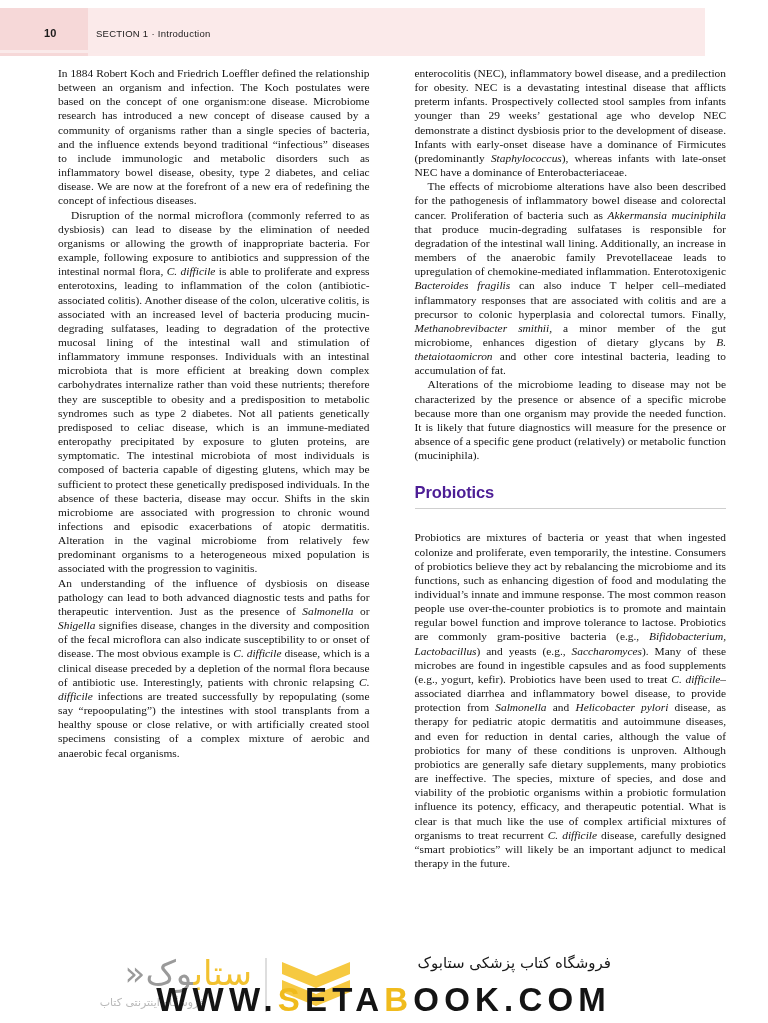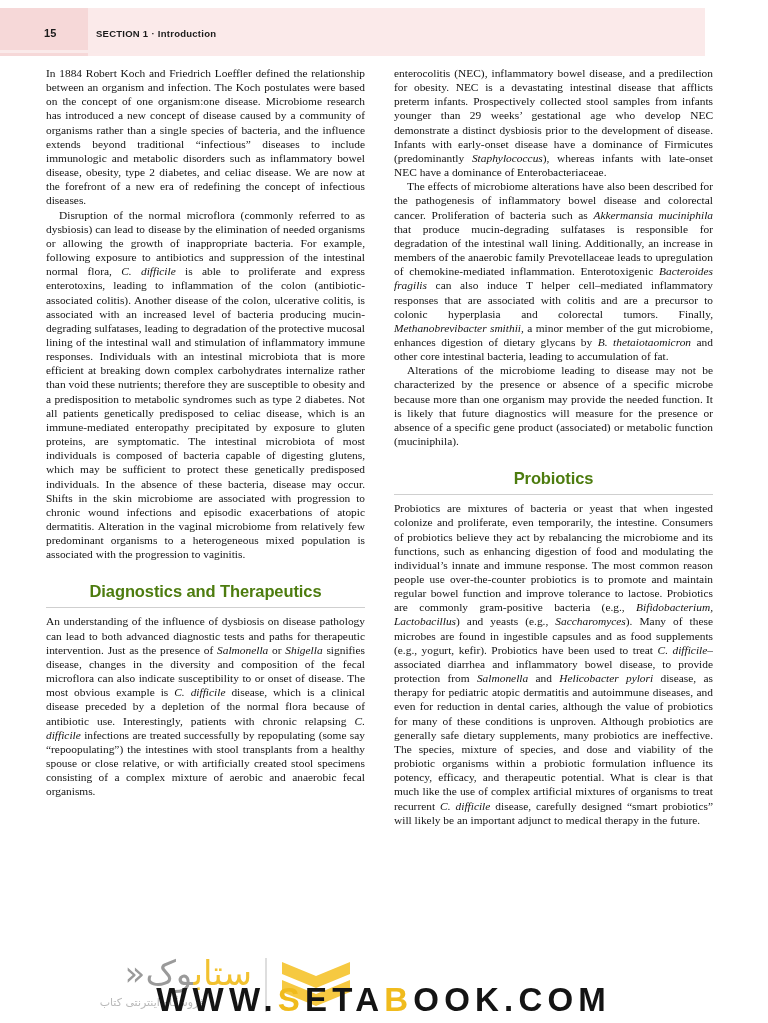--- a/index.html
+++ b/index.html
@@ -45,31 +45,30 @@
     letter-spacing: 0.2px;
   }
   .running-title {
     position: absolute;
     left: 96px; top: 28px;
     font-family: "Liberation Sans", sans-serif;
     font-size: 9.5px;
     color: #1b1b1b;
     letter-spacing: 0.25px;
     white-space: nowrap;
-    font-weight: bold;
   }
   .running-title .sep { padding: 0 3px; }
 
   
   .columns {
     position: absolute;
-    left: 46px; top: 66px;
+    left: 58px; top: 66px;
     width: 668px;
     display: flex;
-    gap: 29px;
+    gap: 45px;
   }
   .col {
     width: 319px;
   }
 
   p.body {
     margin: 0;
     font-family: "Liberation Serif", serif;
     font-size: 11.4px;
     line-height: 14.15px;
@@ -83,25 +82,24 @@
   p.body b { font-weight: normal; }
   p.body i { }
 
   h2.section-head {
     margin: 21px 0 0 0;
     padding: 0 0 6px 0;
     font-family: "Liberation Sans", sans-serif;
     font-weight: bold;
     font-size: 16.5px;
     letter-spacing: -0.1px;
-    color: #4d7c0f;
+    color: #4c1d95;
     border-bottom: 1.1px solid #cfcfcf;
-    text-align: center;
-  }
-  h2.section-head + p.body { margin-top: 6px; }
+  }
+  h2.section-head + p.body { margin-top: 21px; }
 
   
   .footer {
     position: absolute;
     left: 0; bottom: 0;
     width: 768px; height: 78px;
     background: #ffffff;
     border-top: 1px solid #ffffff;
   }
   .footer-inner {
@@ -175,38 +173,37 @@
 </style>
 </head>
 <body>
 
 <div class="page">
 
   <div class="header-band">
     <div class="folio-block"></div>
   </div>
   <div class="header-rule"></div>
-  <div class="folio">15</div>
+  <div class="folio">10</div>
   <div class="running-title">
     <span>SECTION 1</span><span class="sep">·</span><span>Introduction</span>
   </div>
 
   <div class="columns">
 
     <div class="col">
       <p class="body">In 1884 Robert Koch and Friedrich Loeffler defined the relationship between an organism and infection. The <b>Koch postulates</b> were based on the concept of one organism:one disease. Microbiome research has introduced a new concept of disease caused by a community of organisms rather than a single species of bacteria, and the influence extends beyond traditional “infectious” diseases to include immunologic and metabolic disorders such as inflammatory bowel disease, obesity, type 2 diabetes, and celiac disease. We are now at the forefront of a new era of redefining the concept of infectious diseases.</p>
       <p class="body indent">Disruption of the normal microflora (commonly referred to as <b>dysbiosis</b>) can lead to disease by the elimination of needed organisms or allowing the growth of inappropriate bacteria. For example, following exposure to antibiotics and suppression of the intestinal normal flora, <i>C. difficile</i> is able to proliferate and express enterotoxins, leading to inflammation of the colon <b>(antibiotic-associated colitis)</b>. Another disease of the colon, <b>ulcerative colitis</b>, is associated with an increased level of bacteria producing mucin-degrading sulfatases, leading to degradation of the protective mucosal lining of the intestinal wall and stimulation of inflammatory immune responses. Individuals with an intestinal microbiota that is more efficient at breaking down complex carbohydrates internalize rather than void these nutrients; therefore they are susceptible to <b>obesity</b> and a predisposition to metabolic syndromes such as <b>type 2 diabetes.</b> Not all patients genetically predisposed to <b>celiac disease</b>, which is an immune-mediated enteropathy precipitated by exposure to gluten proteins, are symptomatic. The intestinal microbiota of most individuals is composed of bacteria capable of digesting glutens, which may be sufficient to protect these genetically predisposed individuals. In the absence of these bacteria, disease may occur. Shifts in the skin microbiome are associated with progression to <b>chronic wound infections</b> and episodic exacerbations of <b>atopic dermatitis</b>. Alteration in the vaginal microbiome from relatively few predominant organisms to a heterogeneous mixed population is associated with the progression to <b>vaginitis.</b></p>
-      <h2 class="section-head">Diagnostics and Therapeutics</h2>
       <p class="body">An understanding of the influence of dysbiosis on disease pathology can lead to both advanced diagnostic tests and paths for therapeutic intervention. Just as the presence of <i>Salmonella</i> or <i>Shigella</i> signifies disease, changes in the diversity and composition of the fecal microflora can also indicate susceptibility to or onset of disease. The most obvious example is <i>C. difficile</i> disease, which is a clinical disease preceded by a depletion of the normal flora because of antibiotic use. Interestingly, patients with chronic relapsing <i>C. difficile</i> infections are treated successfully by repopulating (some say <b>“repoopulating”</b>) the intestines with stool transplants from a healthy spouse or close relative, or with artificially created stool specimens consisting of a complex mixture of aerobic and anaerobic fecal organisms.</p>
     </div>
 
     <div class="col">
       <p class="body"><b>enterocolitis (NEC),</b> inflammatory bowel disease, and a predilection for obesity. NEC is a devastating intestinal disease that afflicts preterm infants. Prospectively collected stool samples from infants younger than 29 weeks’ gestational age who develop NEC demonstrate a distinct dysbiosis prior to the development of disease. Infants with early-onset disease have a dominance of Firmicutes (predominantly <i>Staphylococcus</i>), whereas infants with late-onset NEC have a dominance of Enterobacteriaceae.</p>
       <p class="body indent">The effects of microbiome alterations have also been described for the pathogenesis of inflammatory bowel disease and colorectal cancer. Proliferation of bacteria such as <i>Akkermansia muciniphila</i> that produce mucin-degrading sulfatases is responsible for degradation of the intestinal wall lining. Additionally, an increase in members of the anaerobic family Prevotellaceae leads to upregulation of chemokine-mediated inflammation. Enterotoxigenic <i>Bacteroides fragilis</i> can also induce T helper cell–mediated inflammatory responses that are associated with colitis and are a precursor to colonic hyperplasia and colorectal tumors. Finally, <i>Methanobrevibacter smithii,</i> a minor member of the gut microbiome, enhances digestion of dietary glycans by <i>B. thetaiotaomicron</i> and other core intestinal bacteria, leading to accumulation of fat.</p>
-      <p class="body indent">Alterations of the microbiome leading to disease may not be characterized by the presence or absence of a specific microbe because more than one organism may provide the needed function. It is likely that future diagnostics will measure for the presence or absence of a specific gene product <b>(associated)</b> or metabolic function <b>(muciniphila).</b></p>
+      <p class="body indent">Alterations of the microbiome leading to disease may not be characterized by the presence or absence of a specific microbe because more than one organism may provide the needed function. It is likely that future diagnostics will measure for the presence or absence of a specific gene product <b>(relatively)</b> or metabolic function <b>(muciniphila).</b></p>
       <h2 class="section-head">Probiotics</h2>
       <p class="body">Probiotics are mixtures of bacteria or yeast that when ingested colonize and proliferate, even temporarily, the intestine. Consumers of probiotics believe they act by rebalancing the microbiome and its functions, such as enhancing digestion of food and modulating the individual’s innate and immune response. The most common reason people use over-the-counter probiotics is to promote and maintain regular bowel function and improve tolerance to lactose. Probiotics are commonly gram-positive bacteria (e.g., <i>Bifidobacterium, Lactobacillus</i>) and yeasts (e.g., <i>Saccharomyces</i>). Many of these microbes are found in ingestible capsules and as food supplements (e.g., yogurt, kefir). Probiotics have been used to treat <i>C. difficile</i>–associated diarrhea and inflammatory bowel disease, to provide protection from <i>Salmonella</i> and <i>Helicobacter pylori</i> disease, as therapy for pediatric atopic dermatitis and autoimmune diseases, and even for reduction in dental caries, although the value of probiotics for many of these conditions is unproven. Although probiotics are generally safe dietary supplements, many probiotics are ineffective. The species, mixture of species, and dose and viability of the probiotic organisms within a probiotic formulation influence its potency, efficacy, and therapeutic potential. What is clear is that much like the use of complex artificial mixtures of organisms to treat recurrent <i>C. difficile</i> disease, carefully designed “smart probiotics” will likely be an important adjunct to medical therapy in the future.</p>
     </div>
 
   </div>
 
   <div class="footer">
     <div class="footer-inner">
 
       <div class="brandmark">
@@ -214,18 +211,19 @@
         <div class="brand-sub">فروشگاه اینترنتی کتاب</div>
         <div class="brand-divider"></div>
         <div class="chevstack">
           <svg width="72" height="52" viewBox="0 0 72 52" xmlns="http://www.w3.org/2000/svg">
             <path d="M2 2 L36 16 L70 2 L70 14 L36 28 L2 14 Z" fill="#f6c941"></path>
             <path d="M2 20 L36 34 L70 20 L70 32 L36 46 L2 32 Z" fill="#f6c941"></path>
           </svg>
         </div>
       </div>
 
+      <div class="footer-fa">فروشگاه کتاب پزشکی ستابوک</div>
       <div class="footer-url"><span>WWW.</span><span class="gold">S</span><span>ETA</span><span class="gold">B</span><span>OOK.COM</span></div>
 
     </div>
   </div>
 
 </div>
 
 </body></html>

